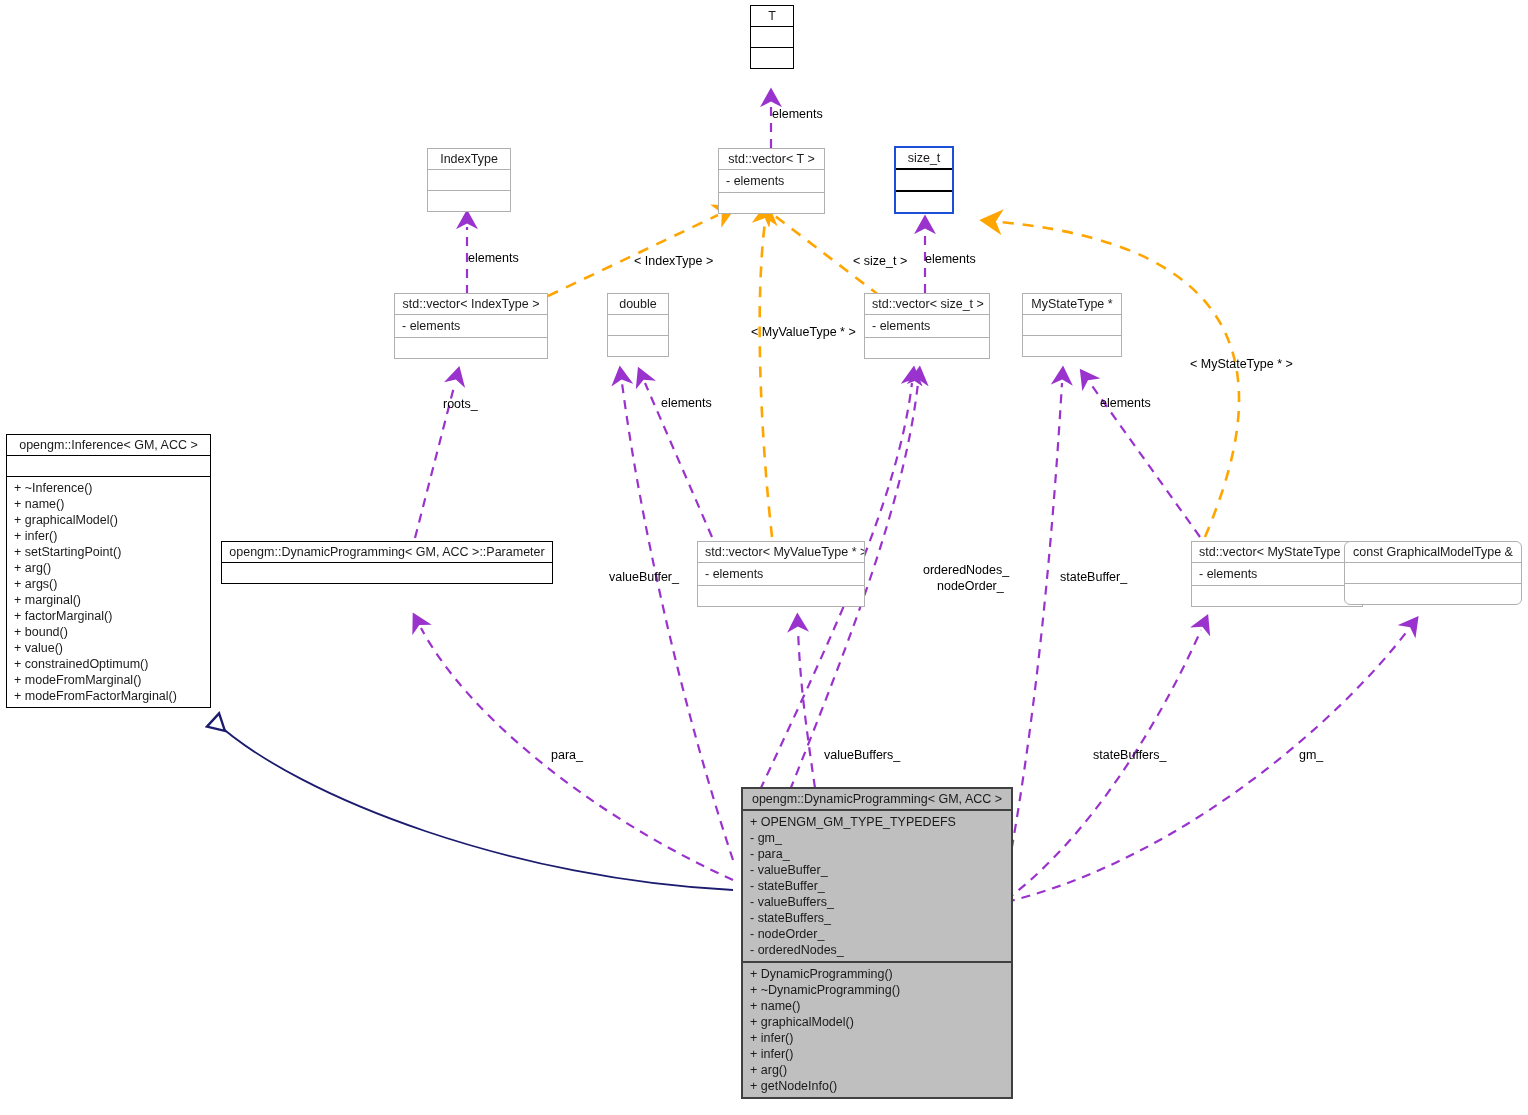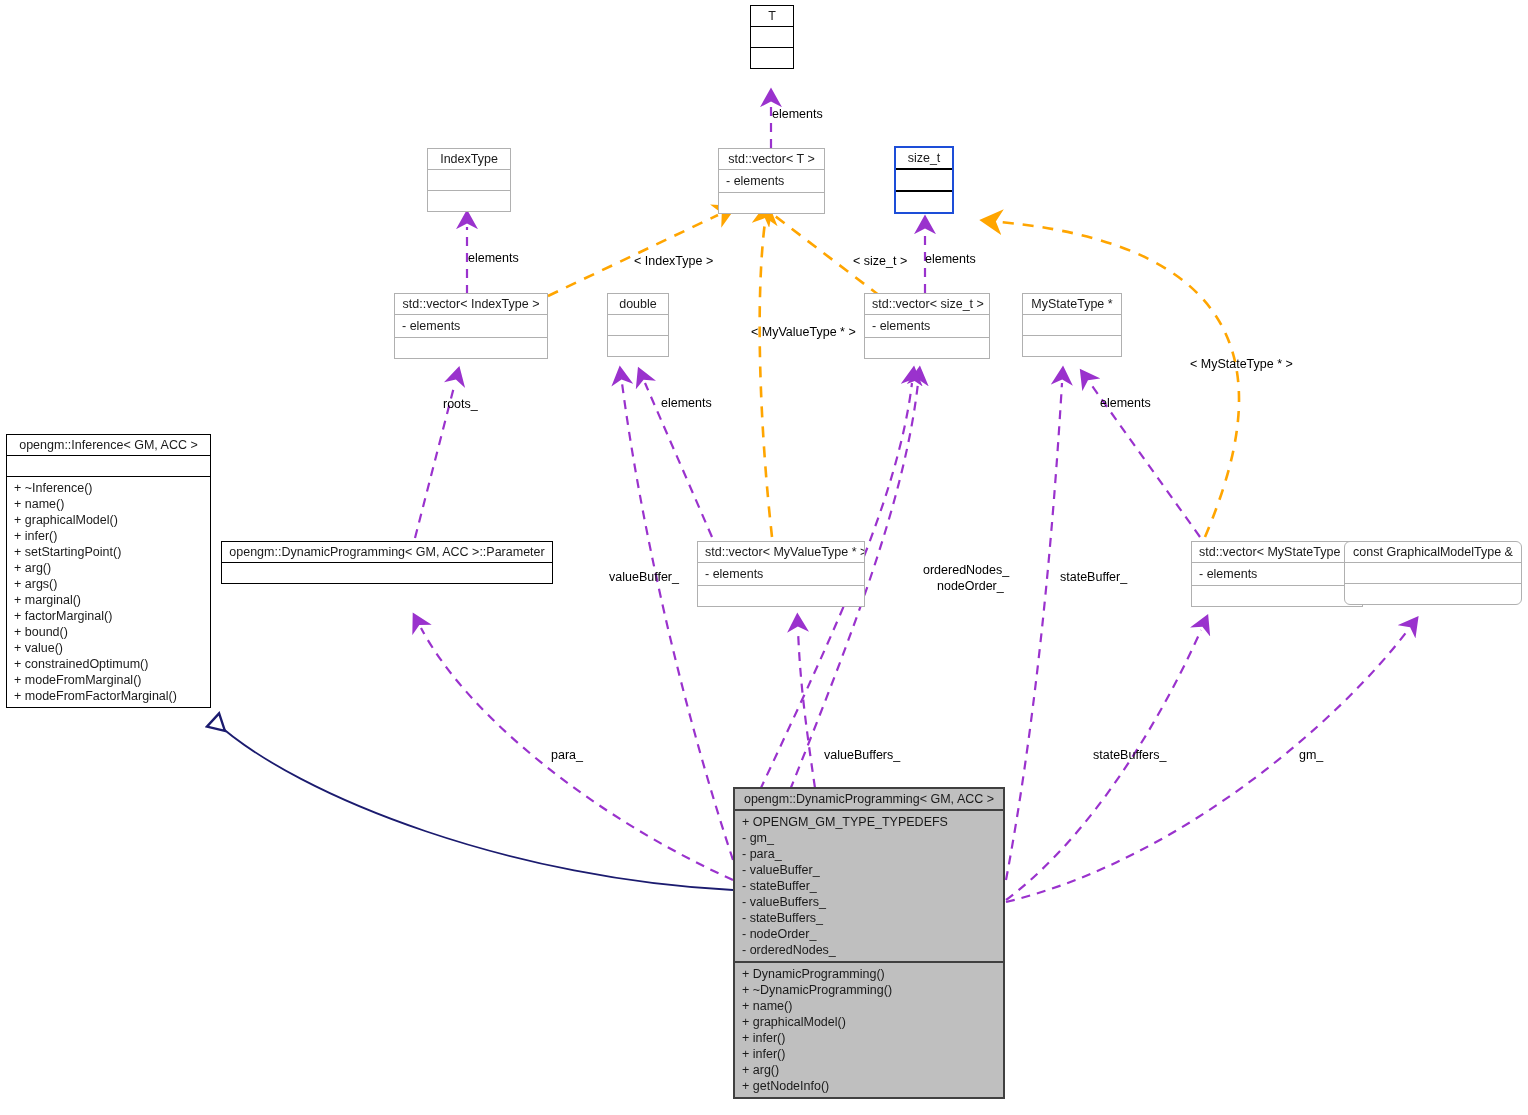--- a/index.html
+++ b/index.html
@@ -34,20 +34,21 @@
     border: 1px solid #b0b0b0;
     font-size: 12.5px;
     color: #1a1a1a;
   }
   .node.thick {
     border: 2px solid #1d4ed8;
   }
   .node.filled {
     background: #bfbfbf;
     border: 2px solid #404040;
+    margin-left: 8px;
   }
   .node.plain-strong {
     border: 1px solid #000000;
   }
   .nrow {
     box-sizing: border-box;
     padding: 3px 7px;
     white-space: nowrap;
     overflow: hidden;
   }

